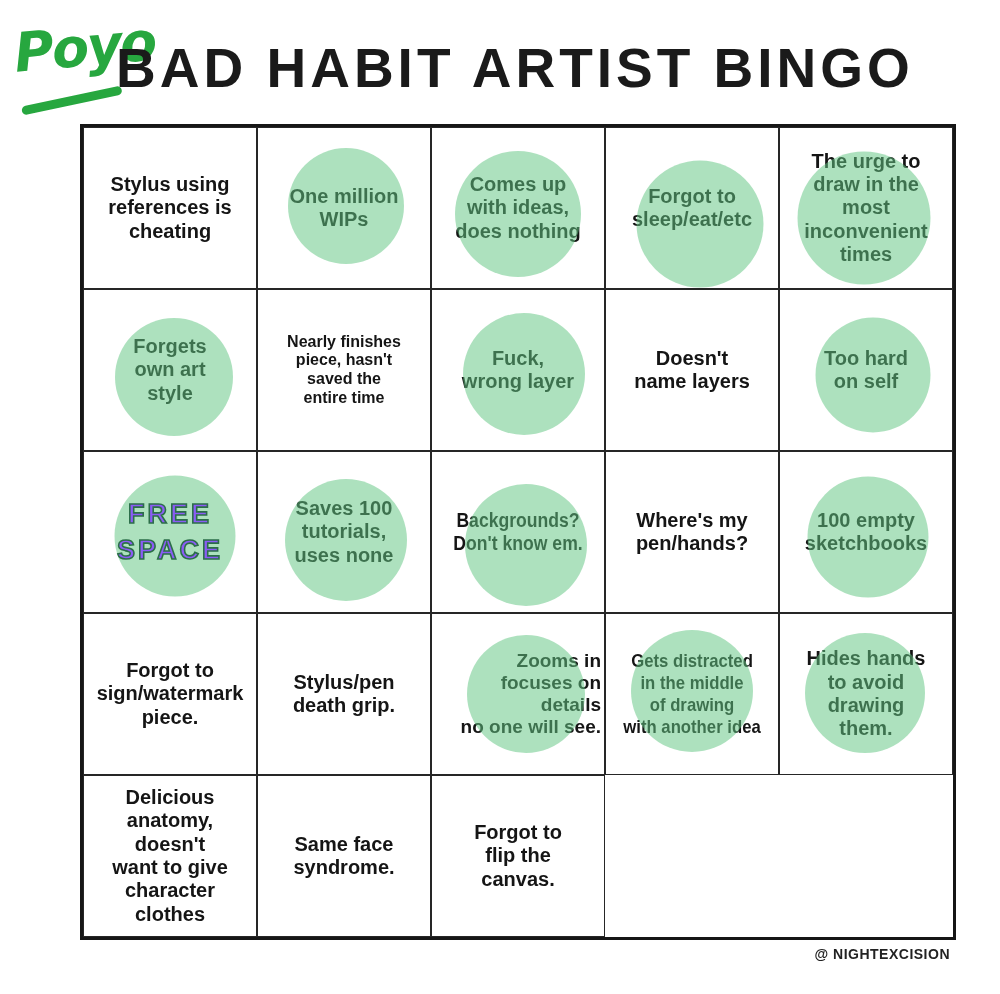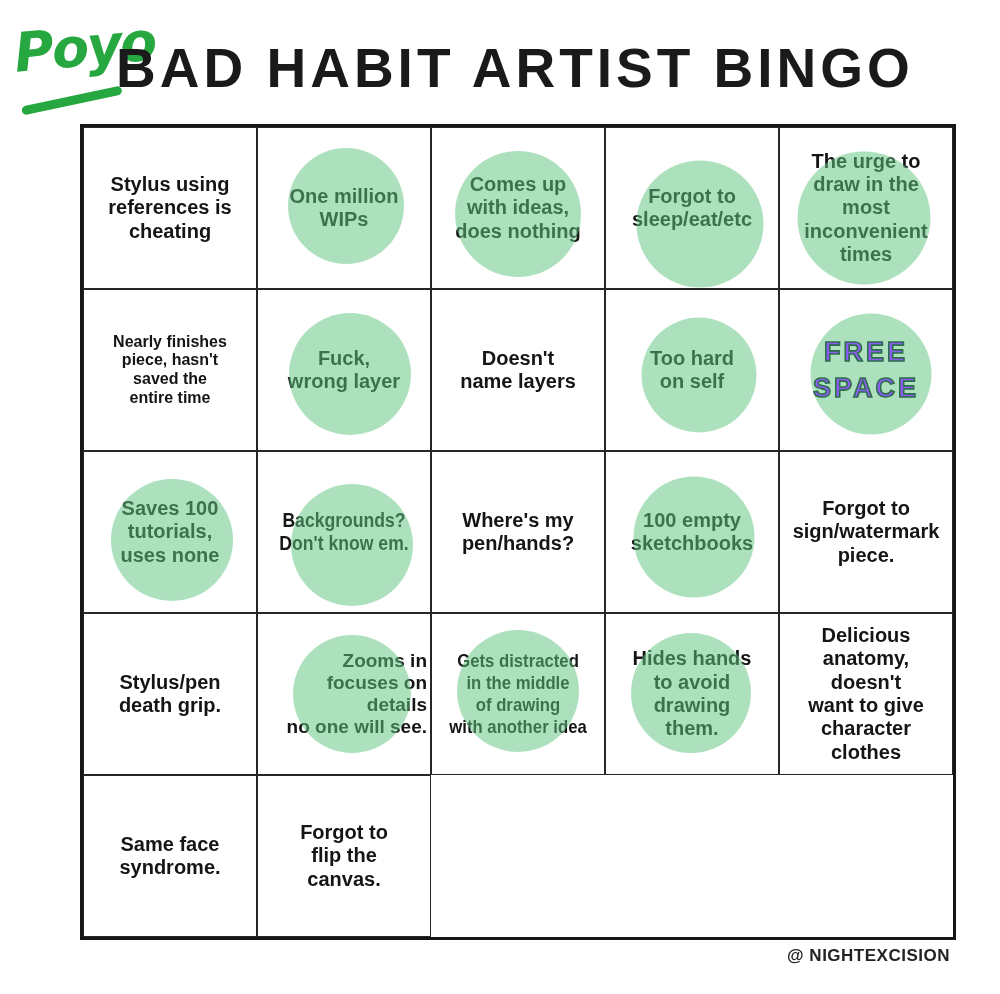--- a/index.html
+++ b/index.html
@@ -71,21 +71,21 @@
   }
   .marker{
     position:absolute;z-index:2;
     border-radius:50%;
     background:var(--marker,rgba(97,197,130,0.52));
     pointer-events:none;
   }
   
   .credit{
     position:absolute;right:50px;top:946px;
-    font-size:17px;font-weight:700;letter-spacing:0.5px;
+    font-size:14px;font-weight:700;letter-spacing:0.5px;
     color:#222;
   }
 </style>
 </head>
 <body>
 
 <div class="page">
 
   <div class="logo">
     <div class="logo-text">Poyo</div>
@@ -118,20 +118,26 @@
       </div>
       <div class="cell">
         <div class="marker" style="width: 133px; height: 133px; left: calc(50% - 2px); top: calc(50% + 10px); transform: translate(-50%, -50%);"></div>
         <div class="txt">The urge to
 draw in the
 most
 inconvenient
 times</div>
       </div>
       <div class="cell">
+        <div class="marker" style="width: 118px; height: 118px; left: calc(50% + 4px); top: calc(50% + 7px); transform: translate(-50%, -50%);"></div>
+        <div class="txt">Forgets
+own art
+style</div>
+      </div>
+      <div class="cell">
         <div class="txt" style="font-size: 16px;">Nearly finishes
 piece, hasn't
 saved the
 entire time</div>
       </div>
       <div class="cell">
         <div class="marker" style="width: 122px; height: 122px; left: calc(50% + 6px); top: calc(50% + 4px); transform: translate(-50%, -50%);"></div>
         <div class="txt">Fuck,
 wrong layer</div>
       </div>

